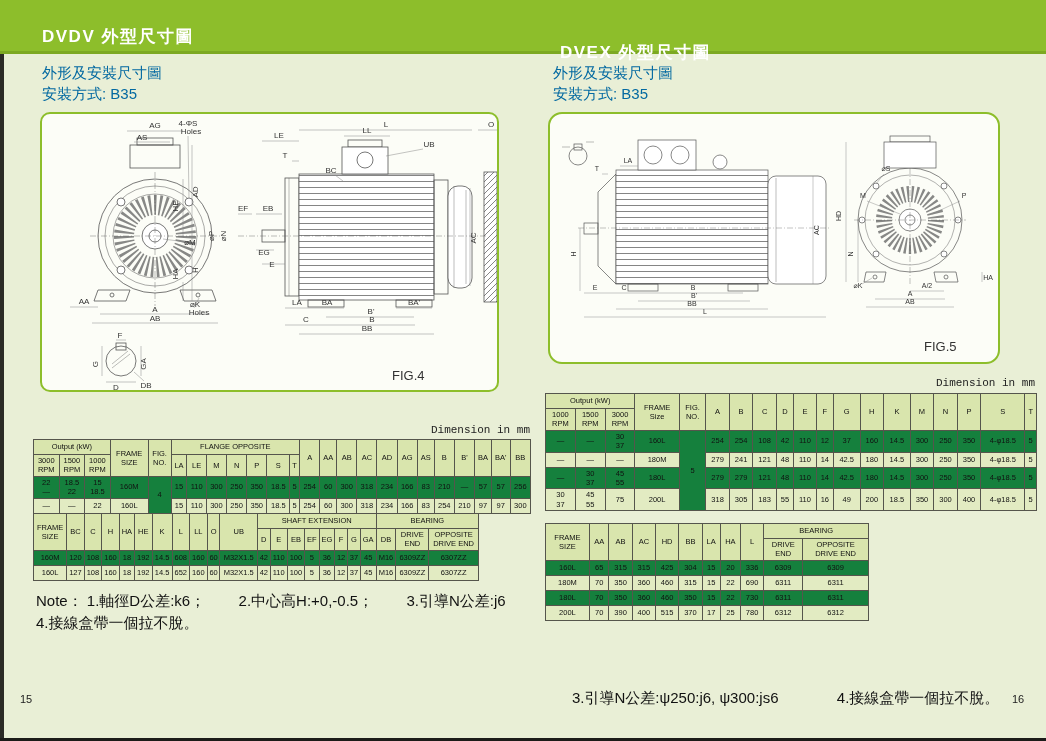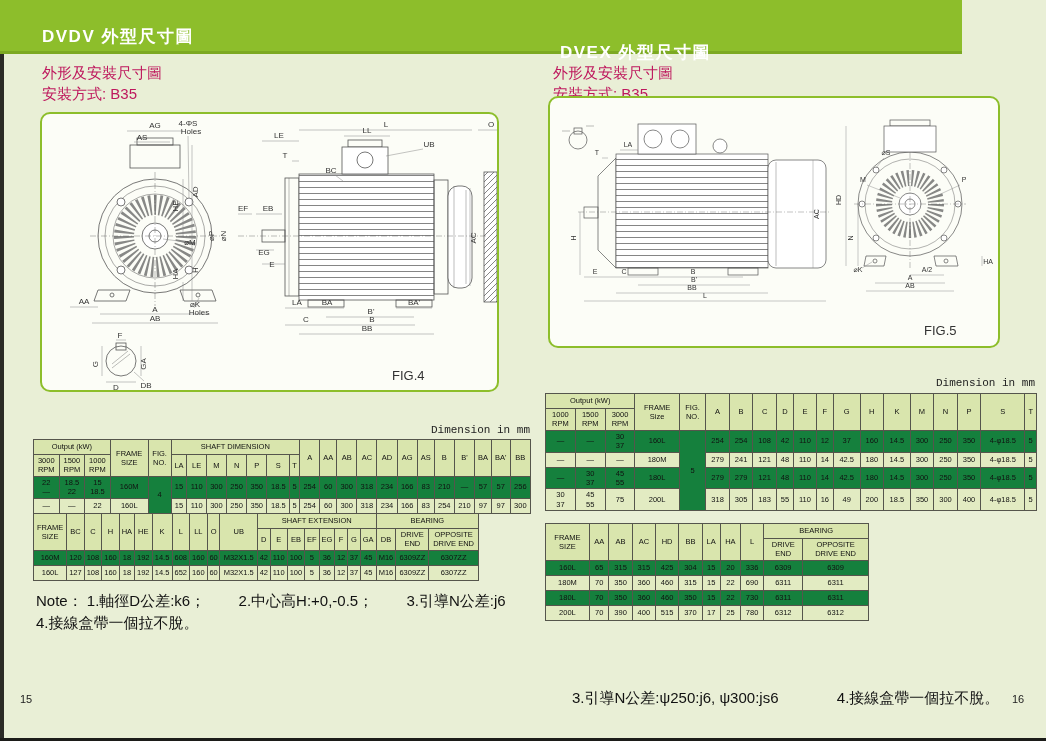--- a/index.html
+++ b/index.html
@@ -1,31 +1,31 @@
 <!DOCTYPE html>
 <html><head>
 <meta charset="utf-8">
 <style>
   html,body{margin:0;padding:0;background:#cfcfc6;}
   .page{position:relative;width:1046px;height:741px;background:#E9EFD6;
         font-family:"Liberation Sans",sans-serif;overflow:hidden;}
   .edge-left{position:absolute;left:0;top:0;width:4px;height:741px;background:#2B2B26;}
   .edge-bottom{position:absolute;left:0;bottom:0;width:1046px;height:3px;background:#1C1C19;}
-  .banner{position:absolute;left:0;top:0;width:962px;height:51px;background:#8DBE2B;
+  .banner{position:absolute;left:0;top:0;width:1046px;height:51px;background:#8DBE2B;
           border-bottom:3px solid #7CA922;z-index:3;}
   .banner .title{position:absolute;top:25px;color:#ffffff;font-weight:bold;
                  font-size:17px;letter-spacing:1.5px;white-space:nowrap;}
   .title-left{left:42px;}
   .title-right{left:560px;margin-top:16px;}
-  .subtitle{position:absolute;font-size:15px;color:#be185d;line-height:1.4;white-space:pre-line;}
+  .subtitle{position:absolute;font-size:15px;color:#0369a1;line-height:1.4;white-space:pre-line;}
   .sub-left{left:42px;top:62px;}
   .sub-right{left:553px;top:62px;}
   .figbox{position:absolute;background:#FCFDF7;border:2px solid #8DBE2B;border-radius:10px;}
   #figbox4{left:40px;top:112px;width:455px;height:276px;}
-  #figbox5{left:548px;top:96px;width:448px;height:248px;}
+  #figbox5{left:548px;top:112px;width:448px;height:248px;border-radius:14px;}
   .figbox svg{display:block;width:100%;height:100%;}
   .dimnote{position:absolute;font-size:11px;color:#222;text-align:right;font-family:Liberation Mono, monospace;}
   #dimnote-left{left:330px;top:424px;width:200px;}
   #dimnote-right{left:835px;top:377px;width:200px;}
   .tablewrap{position:absolute;}
   #lt1{left:33px;top:439px;width:498px;}
   #lt2{left:33px;top:513px;width:446px;}
   #rt1{left:545px;top:393px;width:492px;}
   #rt2{left:545px;top:523px;width:324px;}
   table{width:100%;border-collapse:collapse;background:#15803d;font-size:7.5px;color:#111;
@@ -300,21 +300,21 @@
 
   <div class="tablewrap" id="lt1">
       <table>
         <thead>
           <tr>
             <th colspan="3">Output (kW)</th>
             <th rowspan="2">FRAME
 SIZE</th>
             <th rowspan="2">FIG.
 NO.</th>
-            <th colspan="7">SHAFT DIMENSION</th>
+            <th colspan="7">FLANGE OPPOSITE</th>
             <th rowspan="2">A</th>
             <th rowspan="2">AA</th>
             <th rowspan="2">AB</th>
             <th rowspan="2">AC</th>
             <th rowspan="2">AD</th>
             <th rowspan="2">AG</th>
             <th rowspan="2">AS</th>
             <th rowspan="2">B</th>
             <th rowspan="2">B'</th>
             <th rowspan="2">BA</th>

